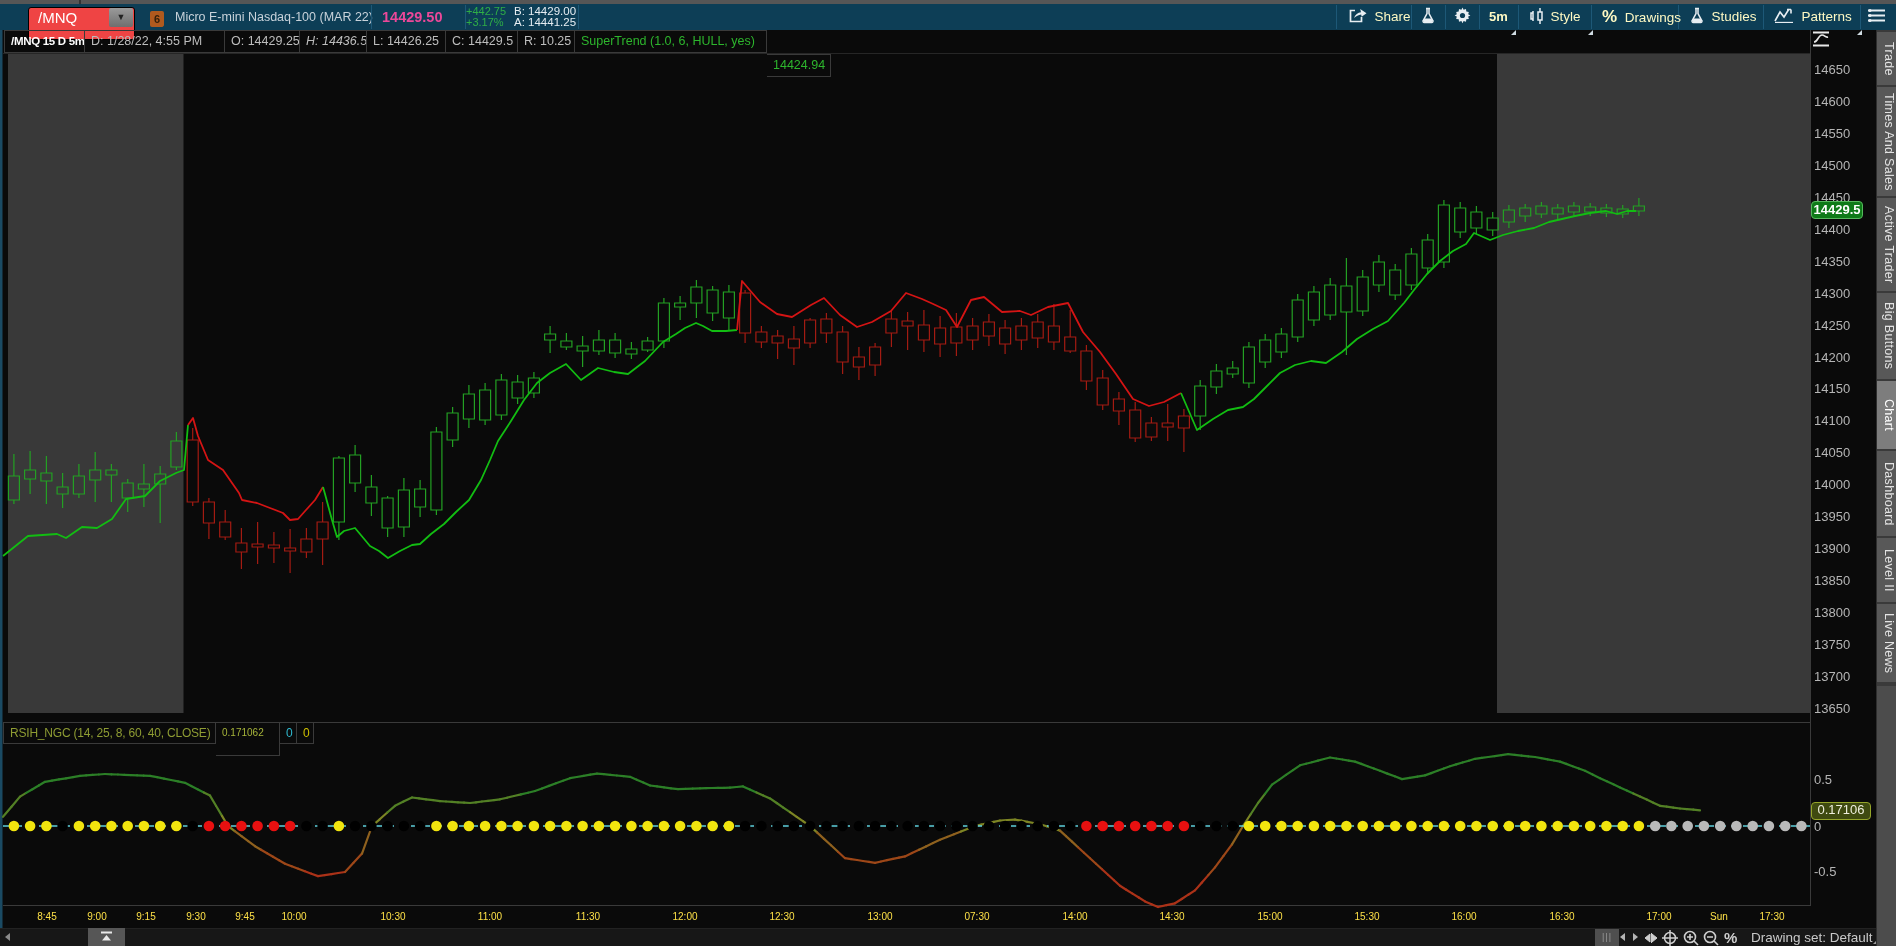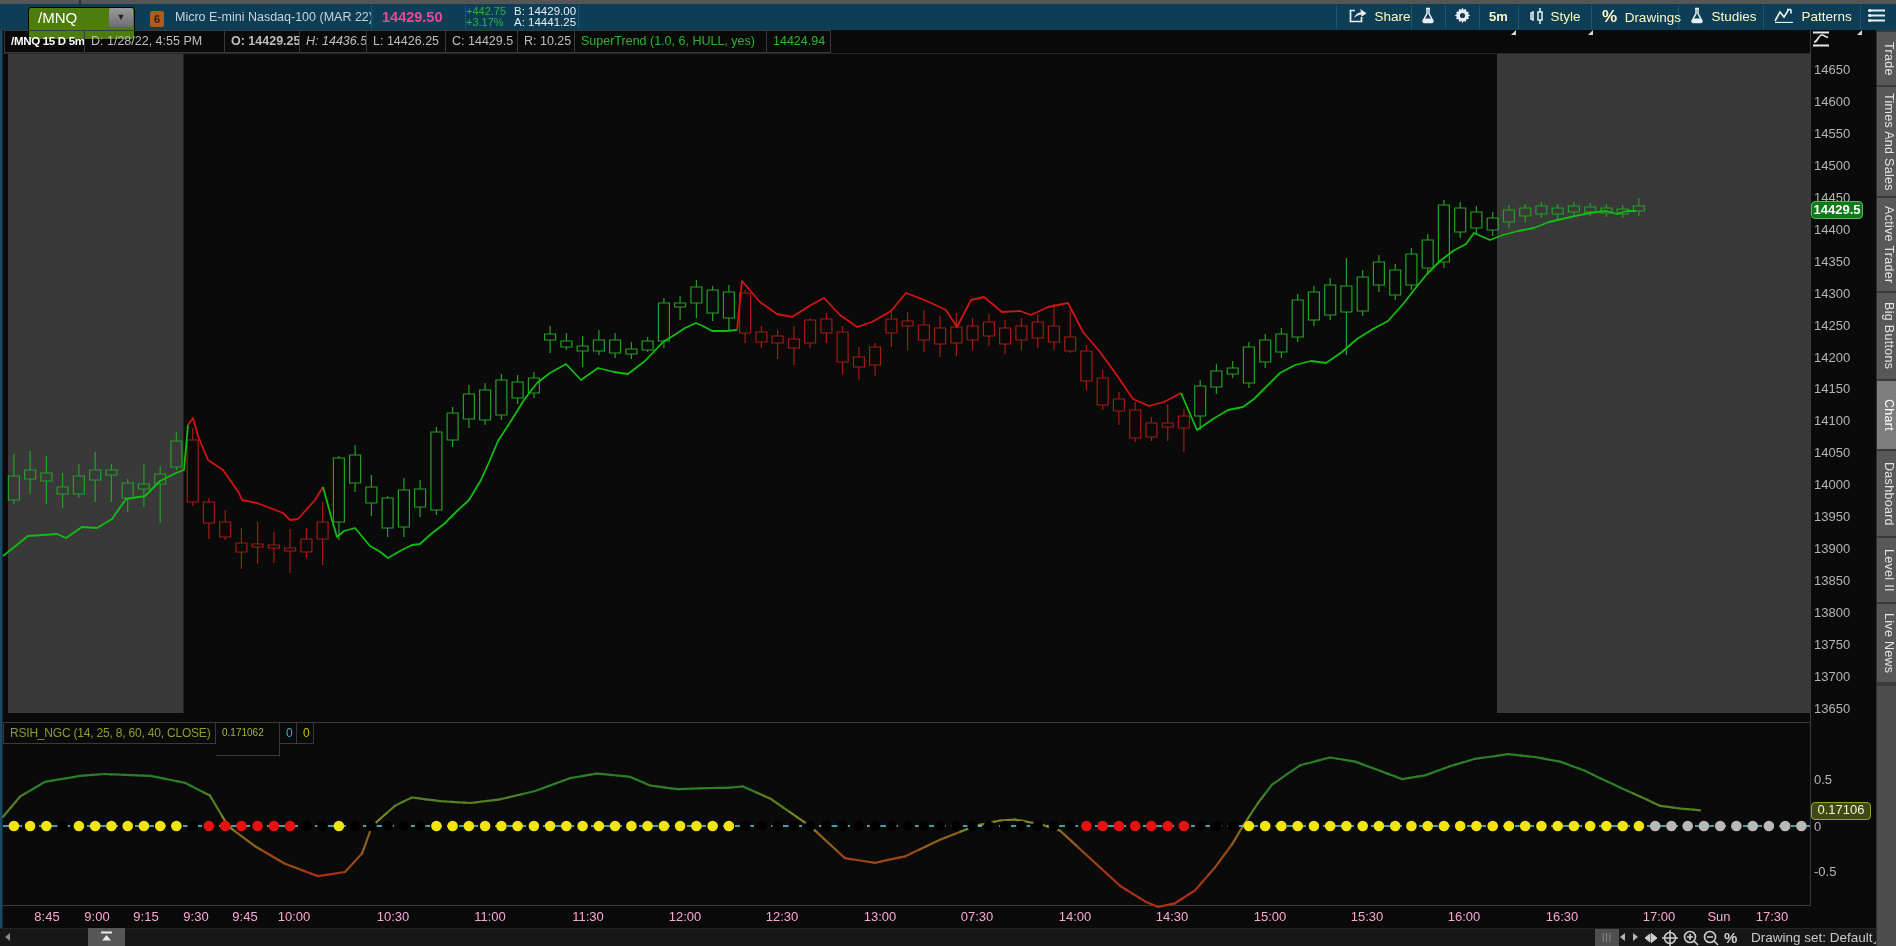--- a/index.html
+++ b/index.html
@@ -1,16 +1,16 @@
 <!DOCTYPE html>
 <html><head><meta charset="utf-8"><style>
 *{margin:0;padding:0;box-sizing:border-box}
 body{width:1896px;height:946px;background:#0a0a0a;font-family:"Liberation Sans",sans-serif;overflow:hidden;position:relative}
 .lbl{position:absolute;color:#b5b5b5;font-size:13px;line-height:16px;white-space:nowrap}
-.tlbl{position:absolute;color:#f9a8d4;font-size:13px;line-height:16px;white-space:nowrap;transform:translateX(-50%)}
+.tlbl{position:absolute;color:#fde047;font-size:10px;line-height:16px;white-space:nowrap;transform:translateX(-50%)}
 .seg{position:absolute;top:30px;height:23px;border:1px solid #3a3a3a;border-left:none;color:#bdbdbd;font-size:12.5px;line-height:21px;padding:0 6px;white-space:nowrap;overflow:hidden}
 .tab{position:absolute;left:1877px;width:19px;background:#585858;color:#e3e3e3;font-size:12.5px;writing-mode:vertical-rl;text-align:center;letter-spacing:0.3px}
 .tbtn{position:absolute;top:4px;height:32px;color:#fef9c3;font-size:13.5px;line-height:26px;white-space:nowrap}
 .sep{position:absolute;top:5px;height:24px;width:1px;background:#1d5877}
 </style></head><body>
 <svg width="1896" height="946" viewBox="0 0 1896 946" style="position:absolute;left:0;top:0">
 <rect x="0" y="30" width="1896" height="916" fill="#0a0a0a"></rect>
 <rect x="8" y="53" width="175.5" height="660" fill="#393939"></rect>
 <rect x="1497" y="53" width="313" height="660" fill="#393939"></rect>
 <rect x="0" y="30" width="2.5" height="898" fill="#1a4a63"></rect>
@@ -389,21 +389,21 @@
 <circle cx="1720.2" cy="826" r="5.3" fill="#b9b9b9"></circle>
 <circle cx="1736.4" cy="826" r="5.3" fill="#b9b9b9"></circle>
 <circle cx="1752.7" cy="826" r="5.3" fill="#b9b9b9"></circle>
 <circle cx="1768.9" cy="826" r="5.3" fill="#b9b9b9"></circle>
 <circle cx="1785.2" cy="826" r="5.3" fill="#b9b9b9"></circle>
 <circle cx="1801.4" cy="826" r="5.3" fill="#b9b9b9"></circle>
 </svg>
 <div style="position:absolute;left:0;top:0;width:1896px;height:4px;background:#565656"></div>
 <div style="position:absolute;left:79px;top:0;width:2px;height:4px;background:#333"></div>
 <div style="position:absolute;left:0;top:4px;width:1896px;height:26px;background:#0d3e56"></div>
-<div style="position:absolute;left:28px;top:7px;width:107px;height:33px;background:#4d7c0f;border:1px solid #000;border-radius:3px;color:#fff;font-size:15px;line-height:19px;padding-left:9px">/MNQ</div>
+<div style="position:absolute;left:28px;top:7px;width:107px;height:33px;background:#ef4444;border:1px solid #000;border-radius:3px;color:#fff;font-size:15px;line-height:19px;padding-left:9px">/MNQ</div>
 <div style="position:absolute;left:109px;top:8px;width:24px;height:19px;background:linear-gradient(#9a9a9a,#6f6f6f);border-radius:2px;color:#222;font-size:9px;line-height:19px;text-align:center">▼</div>
 <div style="position:absolute;left:150px;top:11px;width:14px;height:16px;background:#b05a1e;border-radius:2px;color:#35200a;font-size:11px;font-weight:bold;line-height:16px;text-align:center">6</div>
 <div style="position:absolute;left:161px;top:24px;width:0;height:0;border-left:5px solid transparent;border-bottom:5px solid #0d3e56"></div>
 <div style="position:absolute;left:175px;top:4px;height:26px;color:#c8d2da;font-size:12.5px;line-height:27px">Micro E-mini Nasdaq-100 (MAR 22)</div>
 <div style="position:absolute;left:382px;top:4px;height:26px;color:#ec4899;font-size:14.5px;font-weight:bold;line-height:27px">14429.50</div>
 <div style="position:absolute;left:466px;top:6px;color:#2fae46;font-size:11px;line-height:11px">+442.75</div>
 <div style="position:absolute;left:466px;top:17px;color:#2fae46;font-size:11px;line-height:11px">+3.17%</div>
 <div style="position:absolute;left:514px;top:6px;color:#e6edf2;font-size:11.5px;line-height:11px">B: 14429.00</div>
 <div style="position:absolute;left:514px;top:17px;color:#e6edf2;font-size:11.5px;line-height:11px">A: 14441.25</div>
 <div class="sep" style="left:371px"></div>
@@ -444,27 +444,27 @@
       <path d="M1 14.5 h18" stroke="#e8eef2" stroke-width="1.3"></path>
     </svg>&nbsp; Patterns<span style="position:absolute;right:-10px;bottom:1px;width:0;height:0;border-left:5px solid transparent;border-bottom:5px solid #cfdbe2"></span></div>
 <div class="tbtn" style="left:1868px"><svg width="17" height="13" viewBox="0 0 17 13" style="vertical-align:-1px">
       <path d="M0 1.5 h17 M0 6.5 h17 M0 11.5 h17" stroke="#e8eef2" stroke-width="2.2"></path>
       <circle cx="2" cy="1.5" r="1.5" fill="#e8eef2"></circle>
       <circle cx="2" cy="6.5" r="1.5" fill="#e8eef2"></circle>
       <circle cx="2" cy="11.5" r="1.5" fill="#e8eef2"></circle>
     </svg></div>
 <div class="seg" style="left:4px;width:81px;border-left:1px solid #3a3a3a;"><b style="color:#fff;font-size:11.5px;letter-spacing:-0.3px">/MNQ 15 D 5m</b></div>
 <div class="seg" style="left:85px;width:140px;">D: 1/28/22, 4:55 PM</div>
-<div class="seg" style="left:225px;width:75px;font-weight:bold;">O: 14429.25</div>
+<div class="seg" style="left:225px;width:75px;">O: 14429.25</div>
 <div class="seg" style="left:300px;width:67px;font-style:italic;">H: 14436.5</div>
 <div class="seg" style="left:367px;width:79px;">L: 14426.25</div>
 <div class="seg" style="left:446px;width:72px;">C: 14429.5</div>
 <div class="seg" style="left:518px;width:57px;">R: 10.25</div>
 <div class="seg" style="left:575px;width:192px;"><span style="color:#2db52d;font-size:12.5px">SuperTrend (1.0, 6, HULL, yes)</span></div>
-<div class="seg" style="left:767px;width:64px;"><span style="color:#2db52d">14424.94</span></div>
+<div class="seg" style="left:767px;width:64px;margin-top:24px;"><span style="color:#2db52d">14424.94</span></div>
 <div class="lbl" style="left:1814px;top:62px">14650</div>
 <div class="lbl" style="left:1814px;top:94px">14600</div>
 <div class="lbl" style="left:1814px;top:126px">14550</div>
 <div class="lbl" style="left:1814px;top:158px">14500</div>
 <div class="lbl" style="left:1814px;top:190px">14450</div>
 <div class="lbl" style="left:1814px;top:222px">14400</div>
 <div class="lbl" style="left:1814px;top:254px">14350</div>
 <div class="lbl" style="left:1814px;top:286px">14300</div>
 <div class="lbl" style="left:1814px;top:318px">14250</div>
 <div class="lbl" style="left:1814px;top:350px">14200</div>

